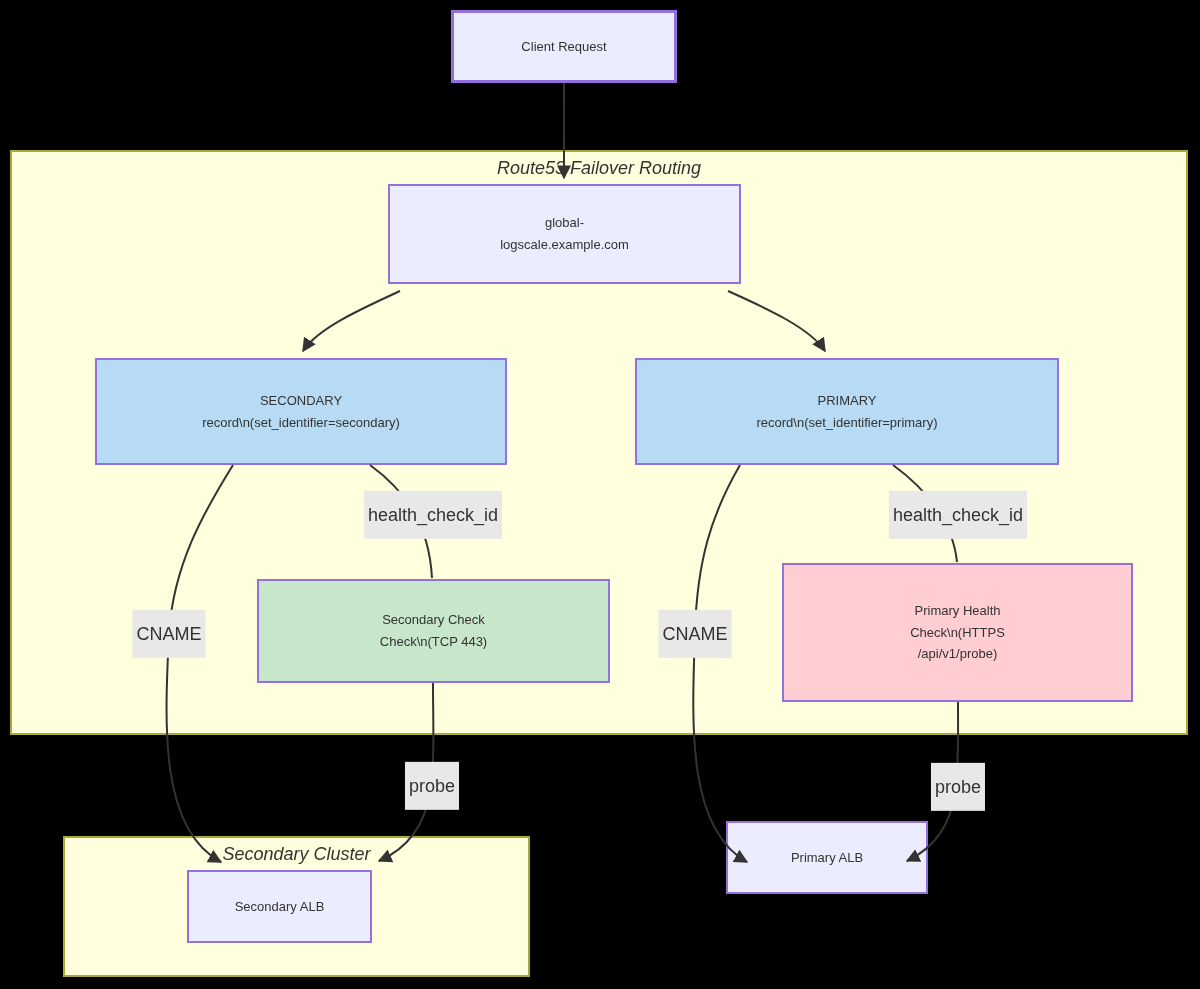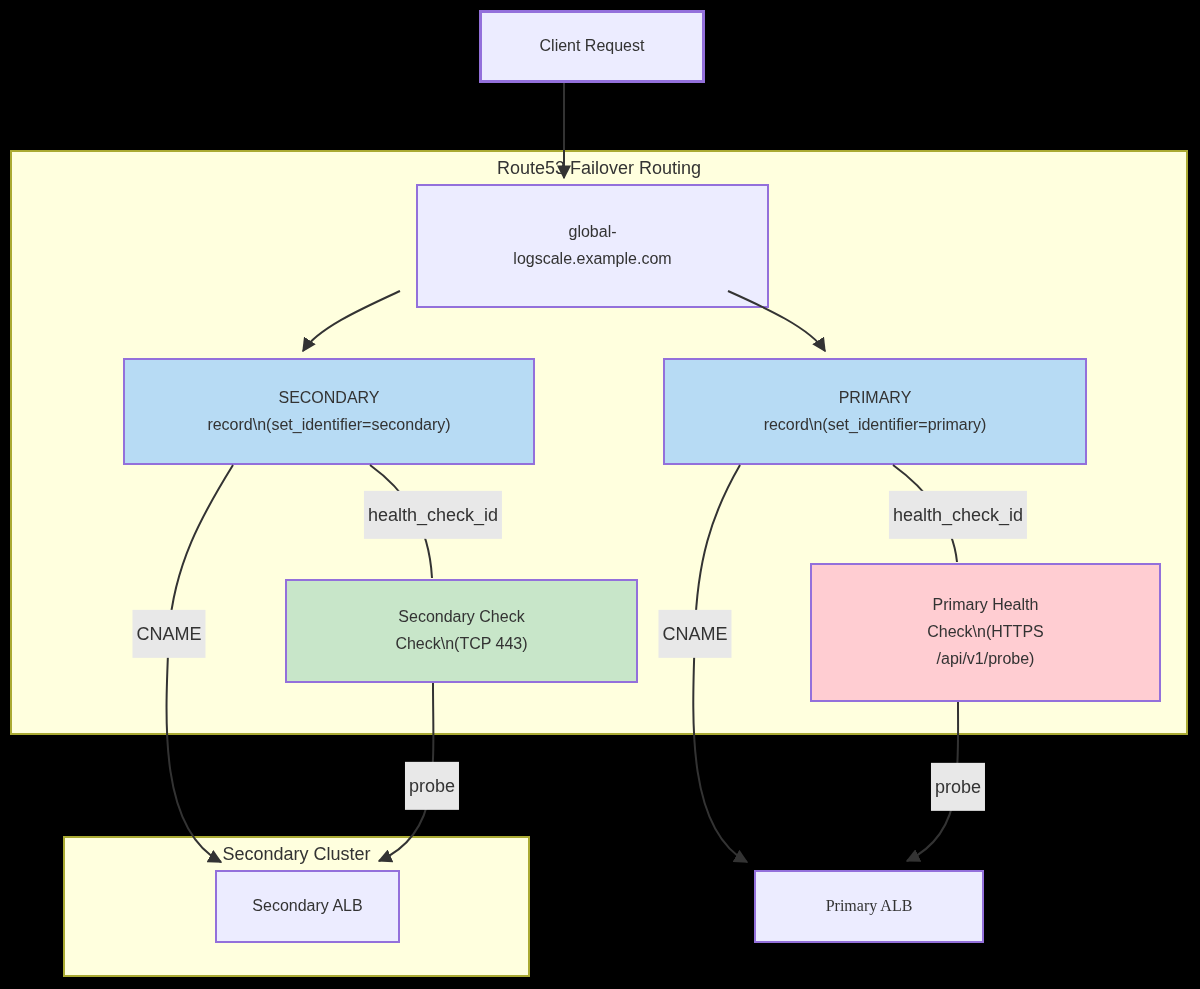--- a/index.html
+++ b/index.html
@@ -11,20 +11,21 @@
     color:var(--text_color,#333333);
     overflow:hidden;
   }
   
   .cluster{
     position:absolute;
     background:var(--cluster_fill,#FFFFDE);
     border:2px solid var(--cluster_border,#AAAA33);
     box-sizing:border-box;
     z-index:1;
+    font-style:italic;
   }
   .cluster-title{
     position:absolute;top:6px;left:0;right:0;
     text-align:center;
     font-size:18px;
     color:var(--text_color,#333333);
   }
   .c-route53{left:10px;top:150px;width:1178px;height:585px;}
   .c-sec{left:63px;top:836px;width:467px;height:141px;}
   .c-pri{left:594px;top:835px;width:453px;height:142px;}
@@ -33,34 +34,33 @@
   .edges{position:absolute;left:0;top:0;z-index:3;pointer-events:none;}
   .edge{fill:none;stroke:var(--edge_color,#333333);stroke-width:2px;}
 
   
   .node{
     position:absolute;
     box-sizing:border-box;
     display:flex;flex-direction:column;
     align-items:center;justify-content:center;
     text-align:center;
-    font-size:16px;line-height:1.68;
+    font-size:13px;line-height:1.68;
     background:var(--node_fill,#ECECFF);
     border:2px solid var(--node_border,#9370DB);
     z-index:2;
-    margin-left:28px;
   }
   .n-client{left:451px;top:10px;width:226px;height:73px;border-width:3px;}
-  .n-global{left:388px;top:184px;width:353px;height:124px;}
+  .n-global{left:388px;top:184px;width:353px;height:100px;}
   .n-sec-record{left:95px;top:358px;width:412px;height:107px;background:var(--record_fill,#B7DBF4);}
   .n-pri-record{left:635px;top:358px;width:424px;height:107px;background:var(--record_fill,#B7DBF4);}
   .n-sec-health{left:257px;top:579px;width:353px;height:104px;background:var(--health_ok_fill,#C8E6C9);}
   .n-pri-health{left:782px;top:563px;width:351px;height:139px;background:var(--health_alert_fill,#FFCDD2);}
   .n-sec-alb{left:187px;top:870px;width:185px;height:73px;z-index:2;}
-  .n-pri-alb{left:726px;top:870px;width:230px;height:73px;z-index:2;font-family:Liberation Serif, serif;}
+  .n-pri-alb{left:726px;top:821px;width:202px;height:73px;z-index:2;}
 
   
   .edge-label{
     position:absolute;
     transform:translate(-50%,-50%);
     background:var(--edge_label_bg,#E8E8E8);
     color:var(--text_color,#333333);
     font-size:18px;line-height:1.35;
     padding:12px 4px;
     white-space:nowrap;

